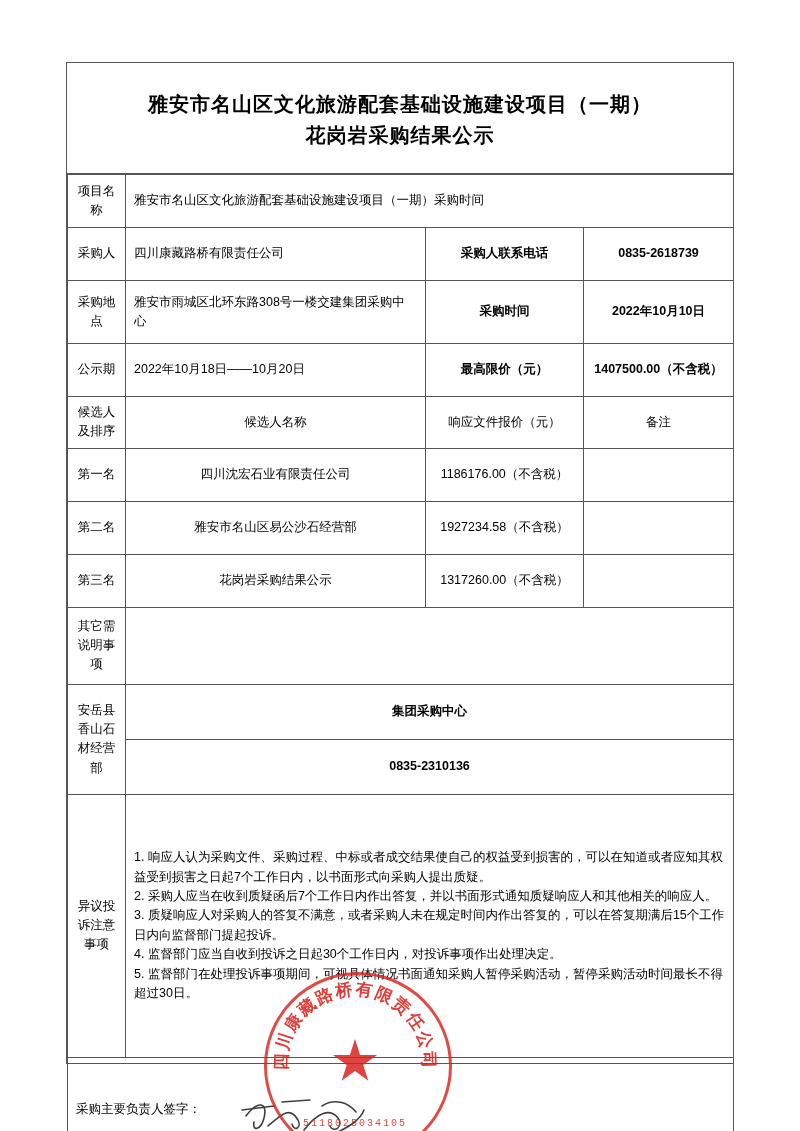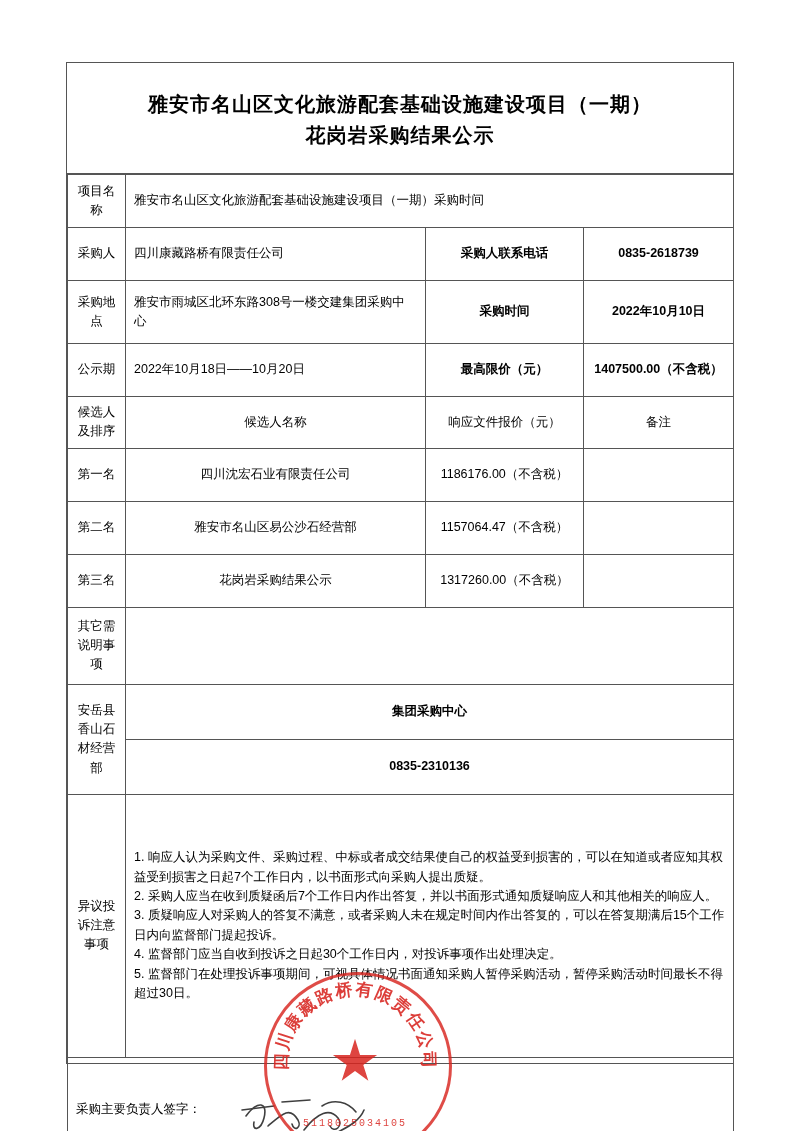--- a/index.html
+++ b/index.html
@@ -205,21 +205,21 @@
 
     <tr class="cand-row">
       <td>第一名</td>
       <td>四川沈宏石业有限责任公司</td>
       <td>1186176.00（不含税）</td>
       <td></td>
     </tr>
     <tr class="cand-row">
       <td>第二名</td>
       <td>雅安市名山区易公沙石经营部</td>
-      <td>1157064.47（不含税）</td>
+      <td>1927234.58（不含税）</td>
       <td></td>
     </tr>
     <tr class="cand-row">
       <td>第三名</td>
       <td>花岗岩采购结果公示</td>
       <td>1317260.00（不含税）</td>
       <td></td>
     </tr>
 
     <tr>

